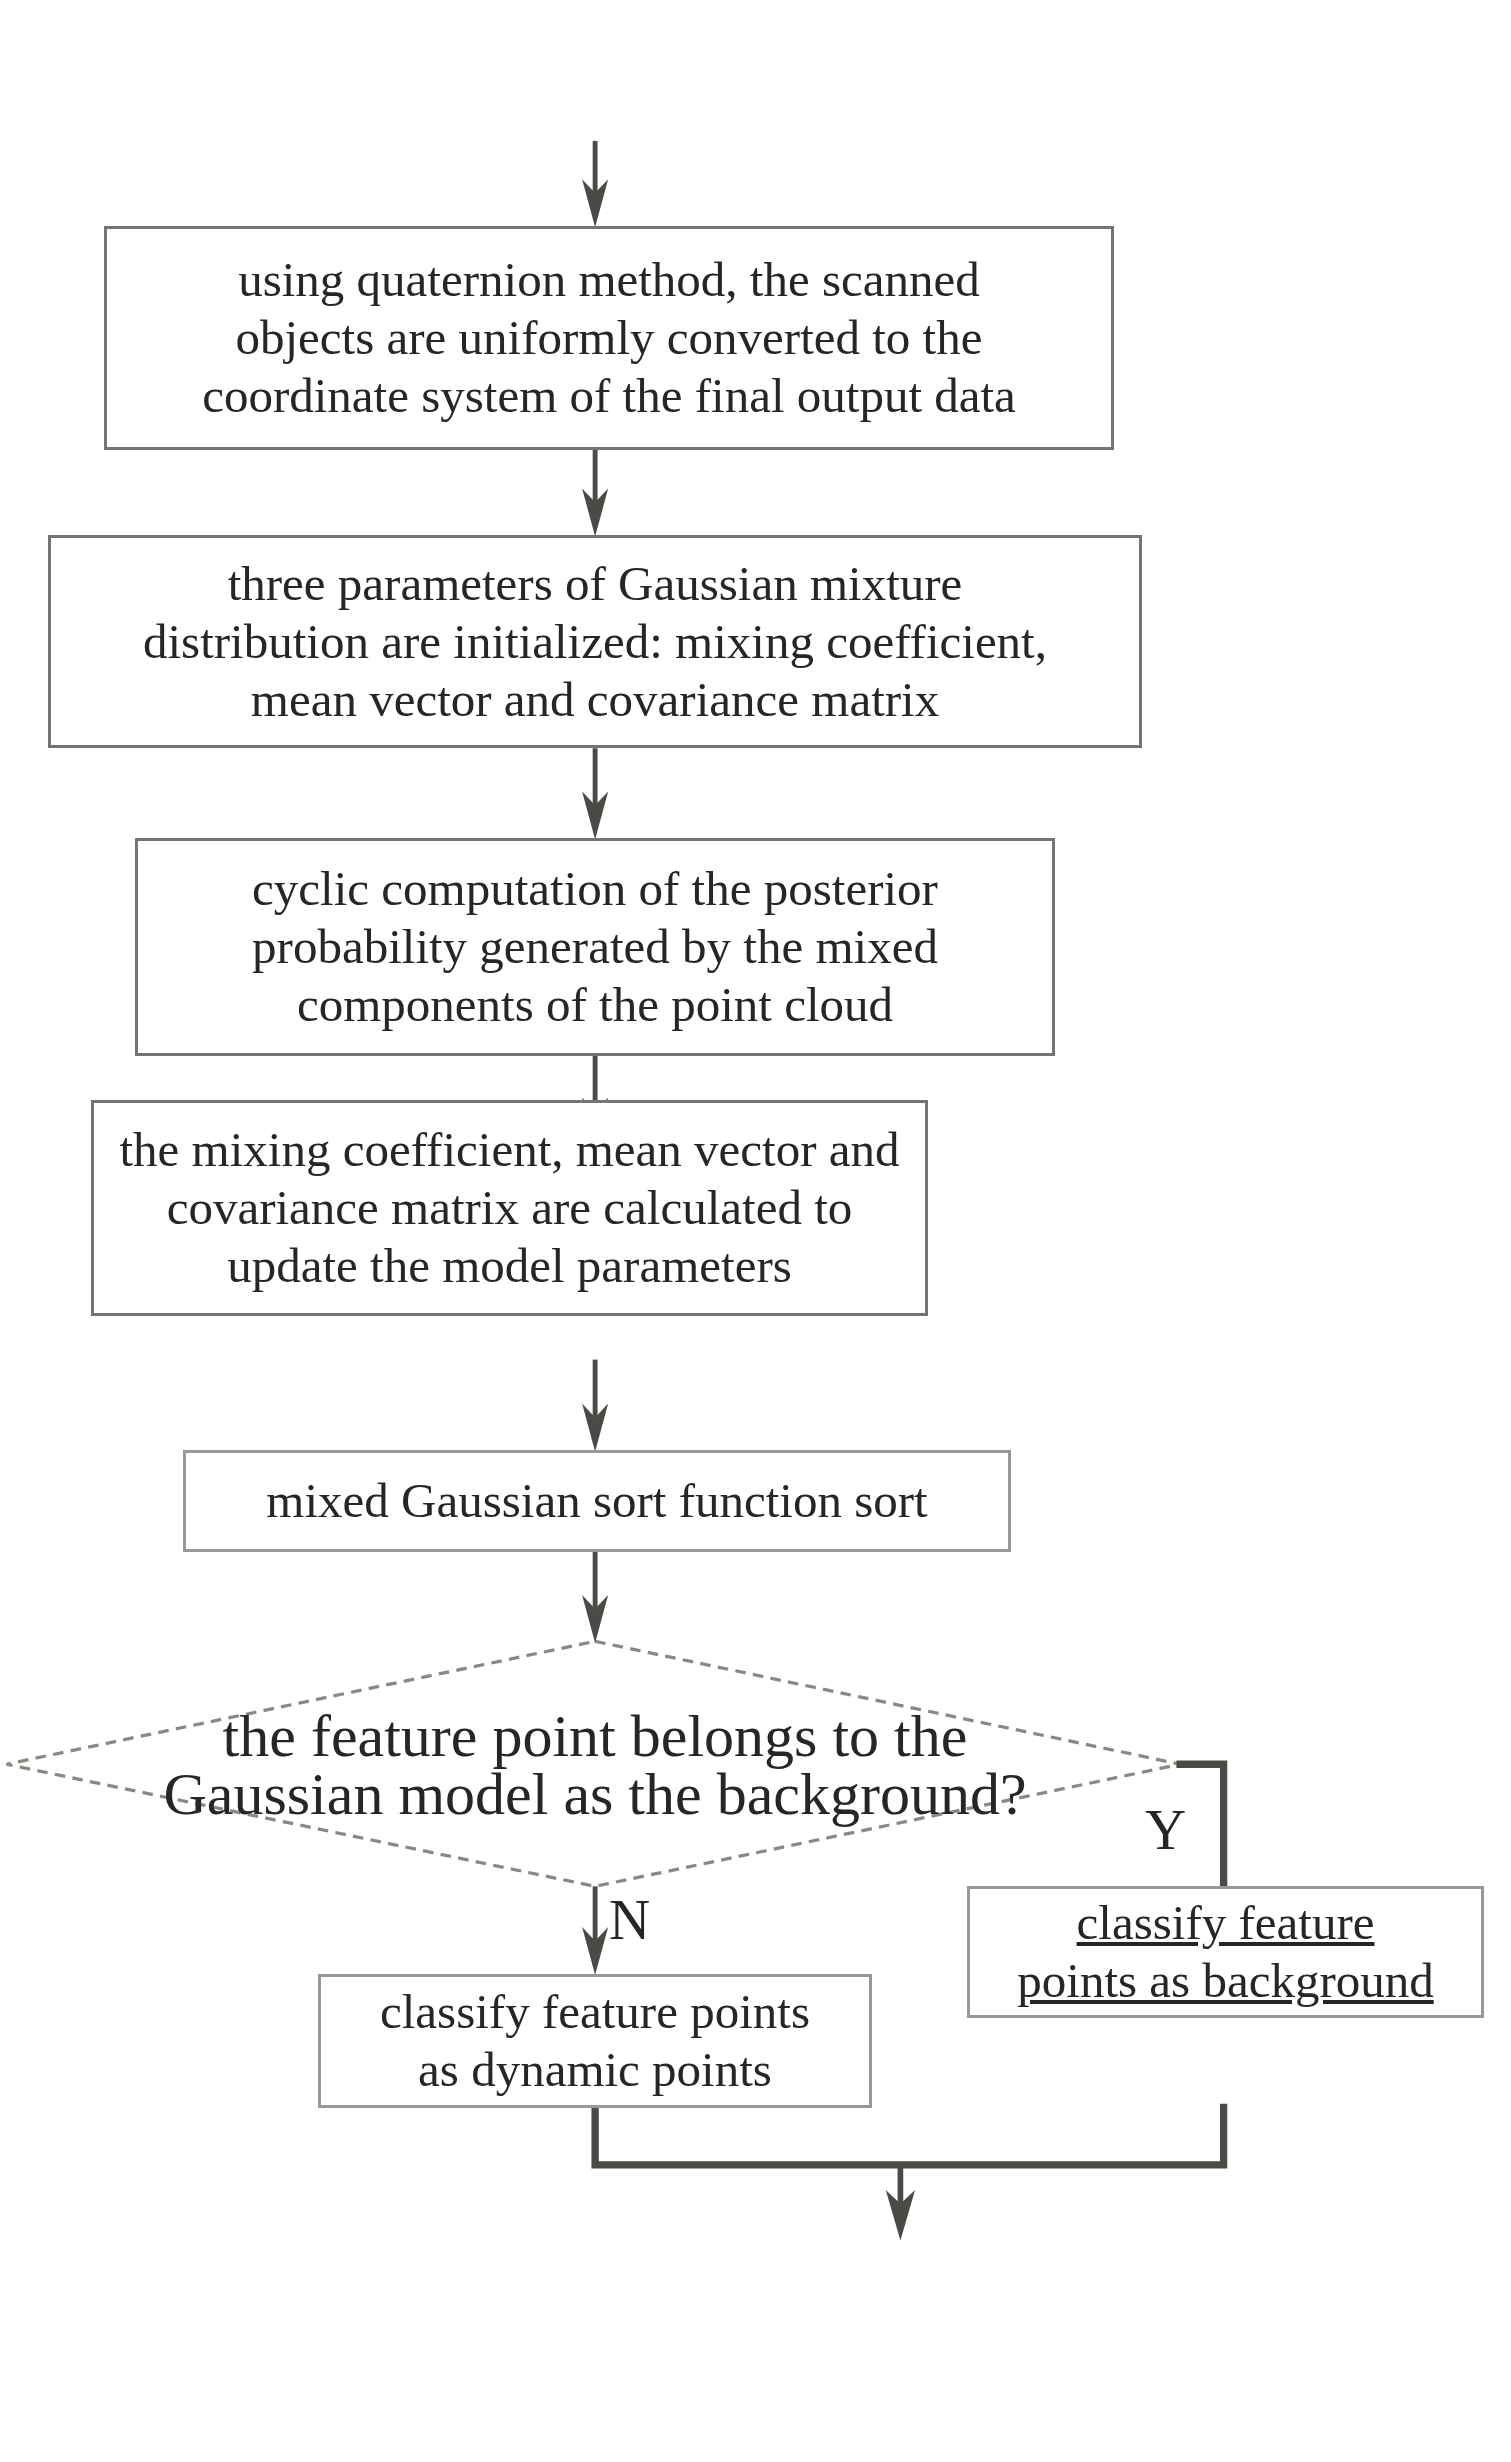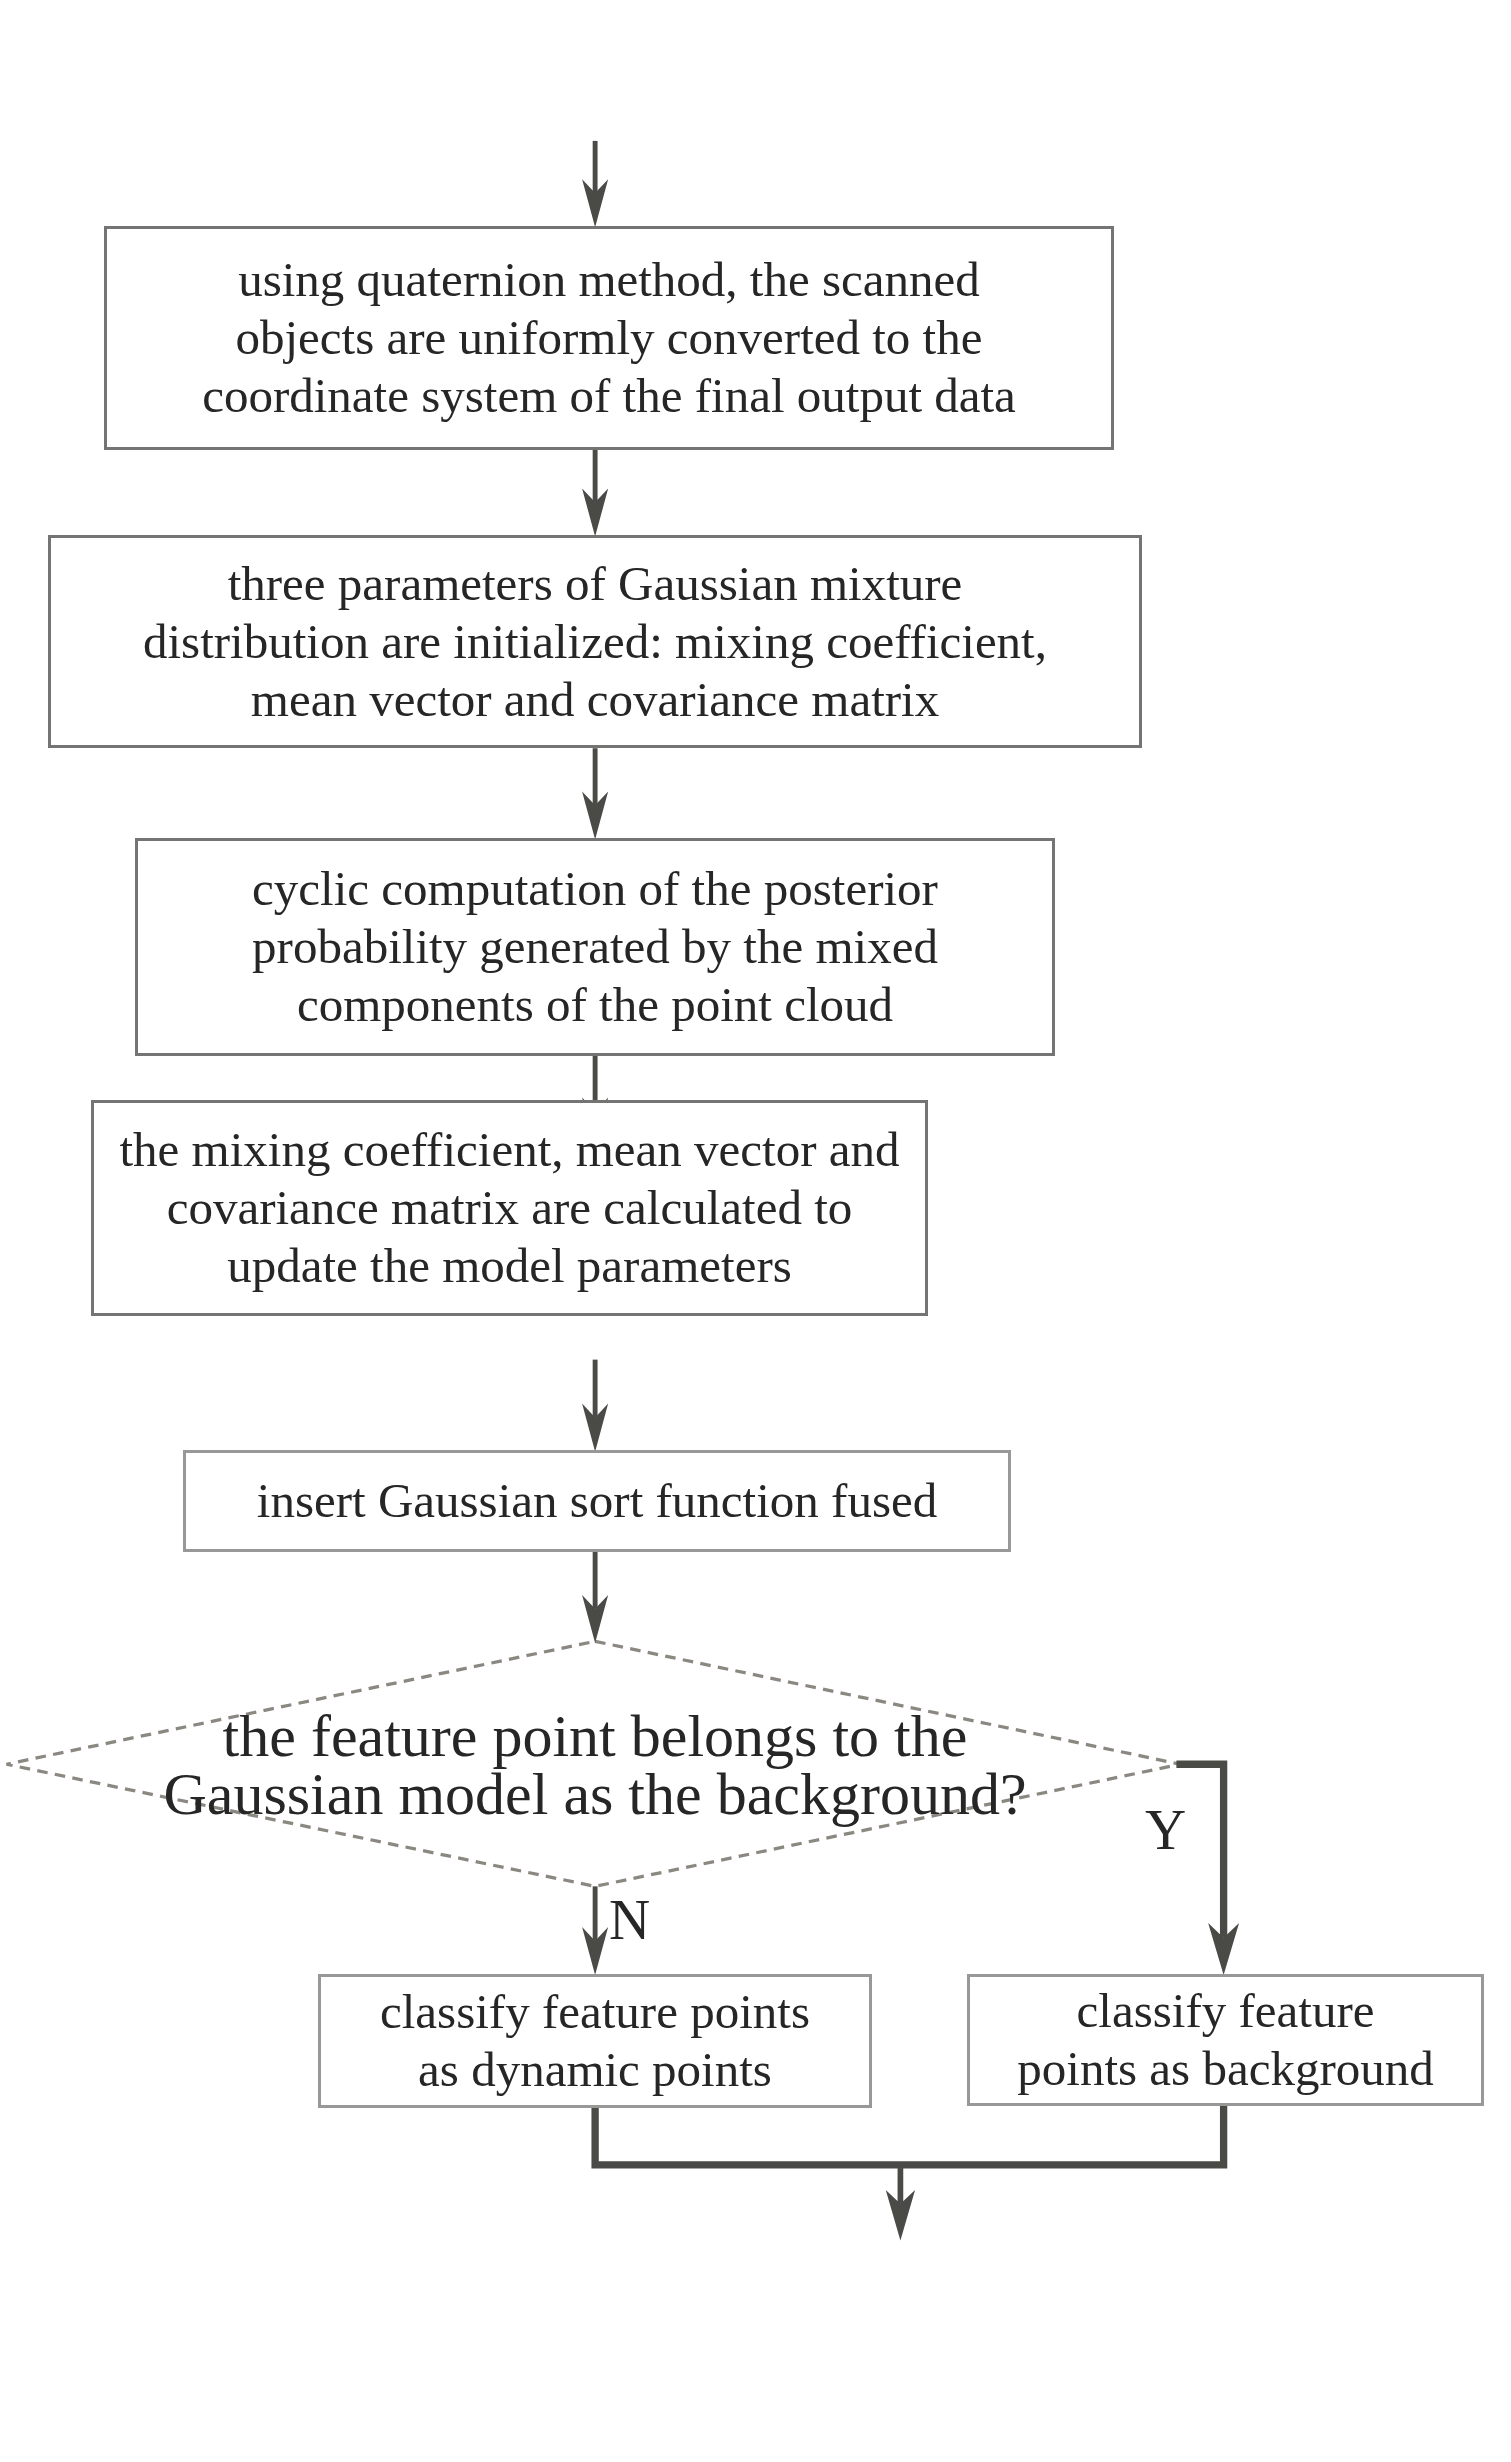--- a/index.html
+++ b/index.html
@@ -142,36 +142,36 @@
 components of the point cloud</span>
   </div>
 
   <div class="node" style="left:91px; top:1100px; width:837px; height:216px;">
     <span class="node-text">the mixing coefficient, mean vector and
 covariance matrix are calculated to
 update the model parameters</span>
   </div>
 
   <div class="node light" style="left:183px; top:1450px; width:828px; height:102px;">
-    <span class="node-text">insert Gaussian sort function fused</span>
+    <span class="node-text">mixed Gaussian sort function sort</span>
   </div>
 
   <div class="diamond-caption">
     <span class="node-text">the feature point belongs to the
 Gaussian model as the background?</span>
   </div>
 
   <div class="floating-label" style="left:609px; top:1891px; width:65px; text-align:left;">N</div>
   <div class="floating-label" style="left:1133px; top:1801px; width:65px;">Y</div>
 
   <div class="node light" style="left:318px; top:1974px; width:554px; height:134px;">
     <span class="node-text">classify feature points
 as dynamic points</span>
   </div>
 
-  <div class="node light" style="left:967px; top:1974px; width:517px; height:132px;">
+  <div class="node light" style="left:967px; top:1886px; width:517px; height:132px;text-decoration:underline;">
     <span class="node-text">classify feature
 points as background</span>
   </div>
 
 
 </div>
 
 
 </body></html>

